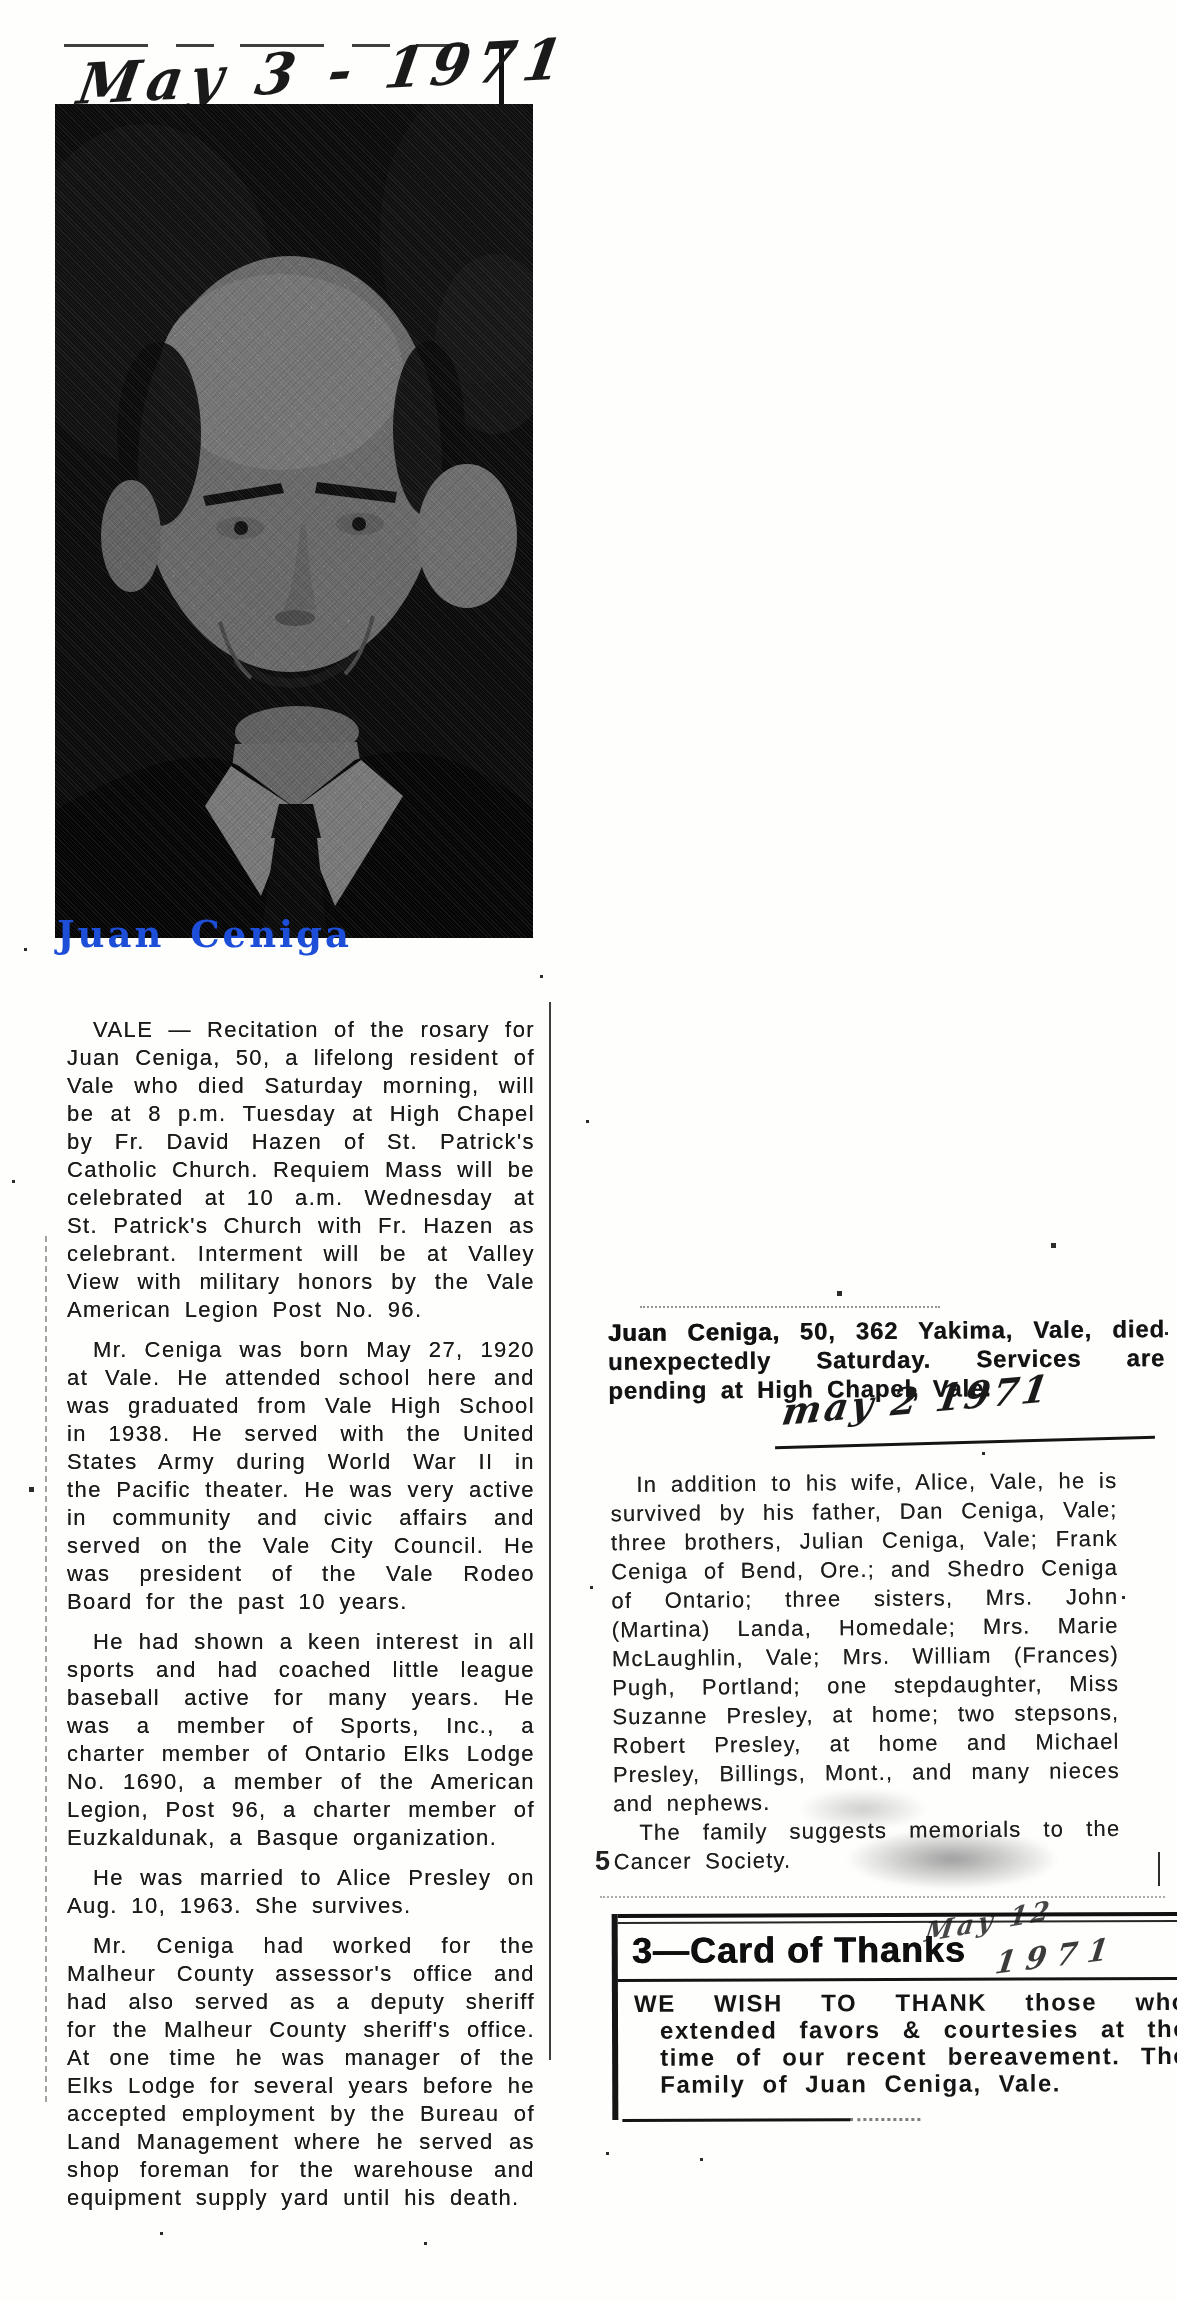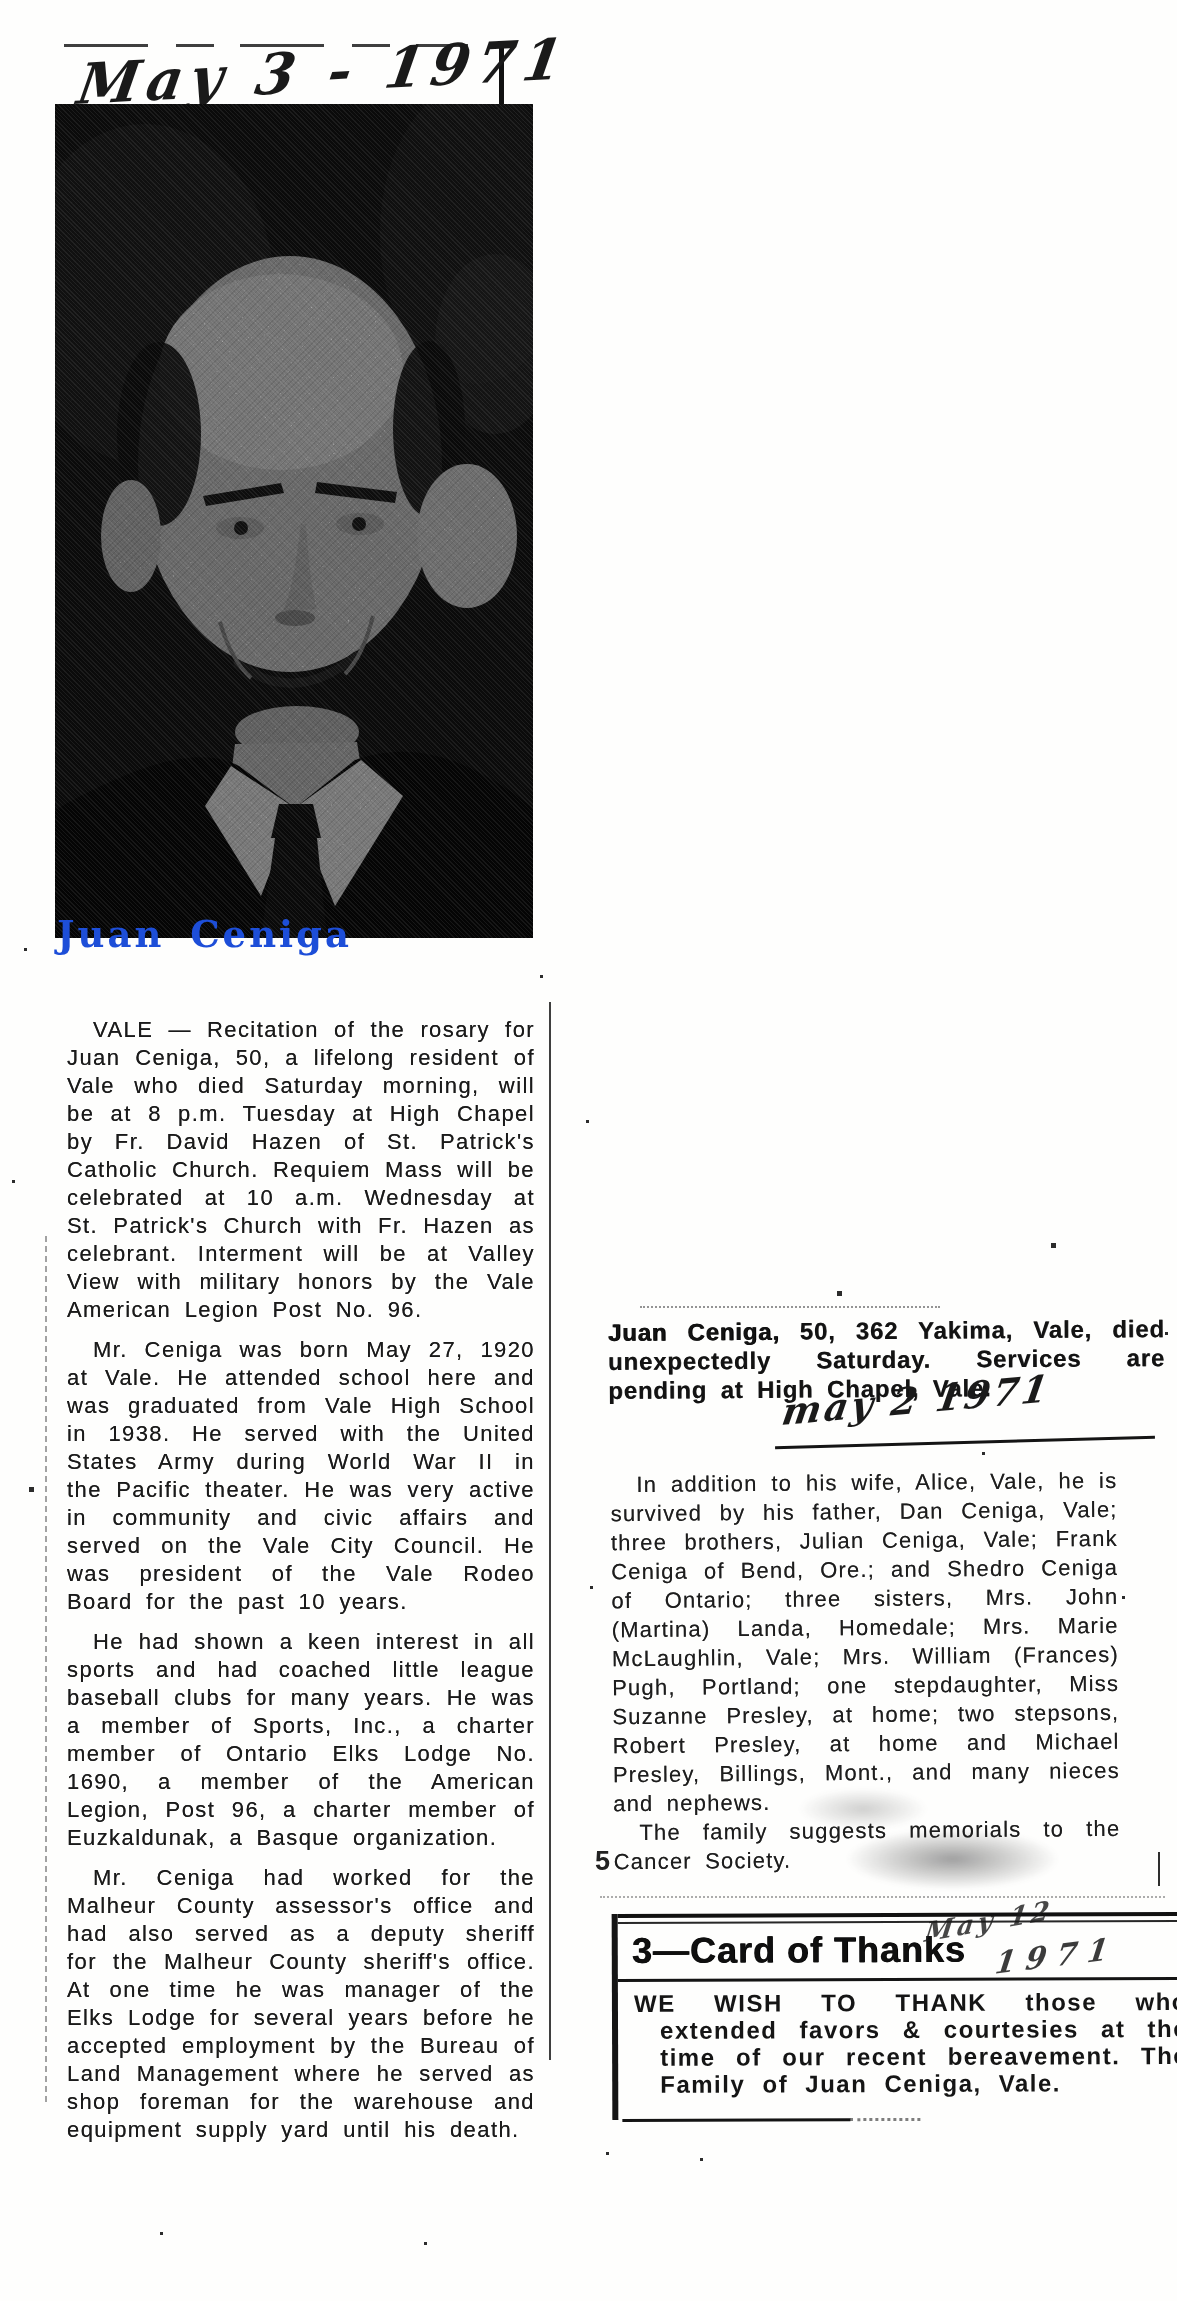--- a/index.html
+++ b/index.html
@@ -127,21 +127,22 @@
       <polygon points="220,734 262,734 272,834 206,834" fill="#161616"></polygon>
       <rect x="0" y="0" width="478" height="834" filter="url(#grain)" opacity="0.5"></rect>
     </svg>
   </div>
 
   <div class="headline">Juan Ceniga</div>
 
   <div class="obit-body">
     <p>VALE — Recitation of the rosary for Juan Ceniga, 50, a lifelong resident of Vale who died Saturday morning, will be at 8 p.m. Tuesday at High Chapel by Fr. David Hazen of St. Patrick's Catholic Church. Requiem Mass will be celebrated at 10 a.m. Wednesday at St. Patrick's Church with Fr. Hazen as celebrant. Interment will be at Valley View with military honors by the Vale American Legion Post No. 96.</p>
     <p>Mr. Ceniga was born May 27, 1920 at Vale. He attended school here and was graduated from Vale High School in 1938. He served with the United States Army during World War II in the Pacific theater. He was very active in community and civic affairs and served on the Vale City Council. He was president of the Vale Rodeo Board for the past 10 years.</p>
-    <p>He had shown a keen interest in all sports and had coached little league baseball clubs for many years. He was a member of Sports, Inc., a charter member of Ontario Elks Lodge No. 1690, a member of the American Legion, Post 96, a charter member of Euzkaldunak, a Basque organization.</p>
+    <p>He had shown a keen interest in all sports and had coached little league baseball active for many years. He was a member of Sports, Inc., a charter member of Ontario Elks Lodge No. 1690, a member of the American Legion, Post 96, a charter member of Euzkaldunak, a Basque organization.</p>
+    <p>He was married to Alice Presley on Aug. 10, 1963. She survives.</p>
     <p>Mr. Ceniga had worked for the Malheur County assessor's office and had also served as a deputy sheriff for the Malheur County sheriff's office. At one time he was manager of the Elks Lodge for several years before he accepted employment by the Bureau of Land Management where he served as shop foreman for the warehouse and equipment supply yard until his death.</p>
   </div>
 
   <div class="col-rule-right"></div>
   <div class="col-rule-left"></div>
 
   <div class="torn-dotted-a"></div>
   <div class="notice">
     <span class="lede">Juan Ceniga,</span>
     <span>50, 362 Yakima, Vale, died unexpectedly Saturday. Services are pending at High Chapel, Vale.</span>

